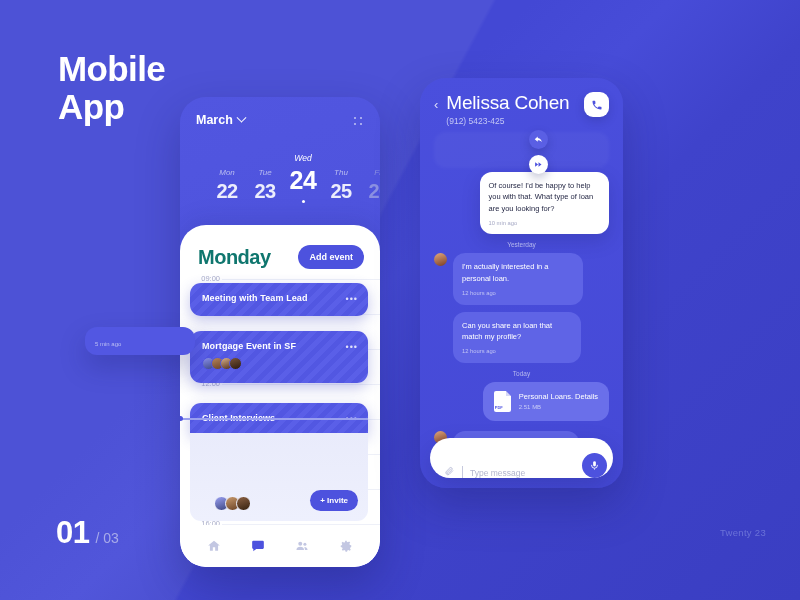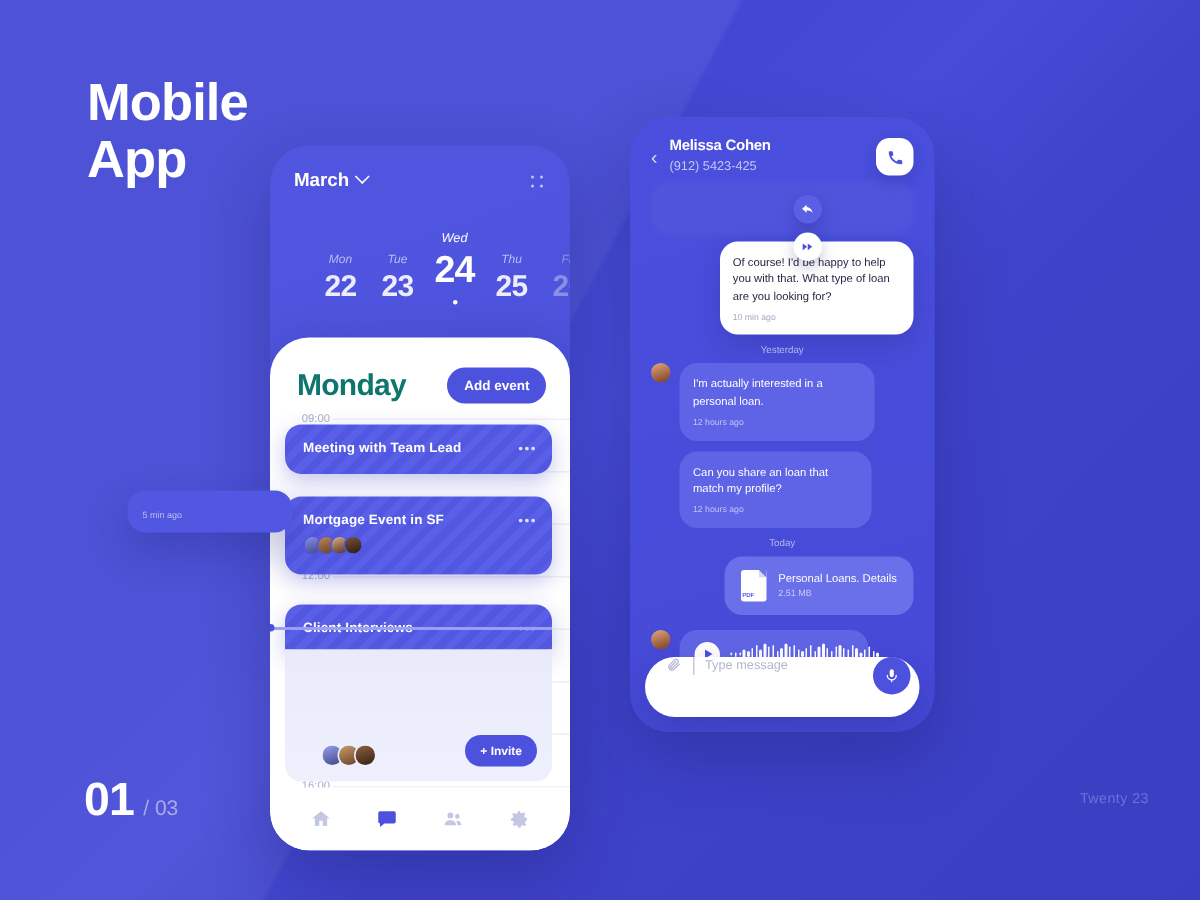--- a/index.html
+++ b/index.html
@@ -144,21 +144,21 @@
   
   #phone-right {
     left: 420px; top: 78px; width: 203px; height: 410px;
     background: linear-gradient(165deg,#4a4fdd 0%, #4549d6 100%);
     border-radius: 26px;
     box-shadow: 0 18px 44px rgba(25,28,95,.30);
     overflow: hidden;
   }
   .chat-head { position: relative; padding: 14px 14px 0 14px; display: flex; align-items: flex-start; gap: 8px; }
   .back-arrow { color: #d9dbfa; font-size: 13px; margin-top: 5px; cursor: pointer; }
-  .ch-name { font-size: 10px; font-weight: 700; color: #fff; letter-spacing: -.2px; }
+  .ch-name { font-size: 19px; font-weight: 400; color: #fff; letter-spacing: -.2px; }
   .ch-phone { font-size: 8.5px; color: #c4c7f5; margin-top: 2px; }
   .call-btn {
     position: absolute; right: 14px; top: 14px; width: 25px; height: 25px;
     border-radius: 9px; background: #fff; display: grid; place-items: center;
     box-shadow: 0 4px 10px rgba(25,28,95,.2); cursor: pointer;
   }
 
   .faded {
     margin: 6px 14px 0 14px; height: 36px; border-radius: 12px;
     background: rgba(255,255,255,0.055); opacity: .65;
@@ -199,21 +199,21 @@
   .play { width: 17px; height: 17px; border-radius: 50%; background: #fff; flex: none;
           display: grid; place-items: center; cursor: pointer; }
   .play i { width: 0; height: 0; border-style: solid; border-width: 3.5px 0 3.5px 5px;
             border-color: transparent transparent transparent #4d52de; margin-left: 1px; }
   .wave { display: flex; align-items: center; gap: 1.4px; height: 16px; }
   .wave b { width: 1.4px; background: #fff; border-radius: 1px; display: block; }
   .voice .time { font-size: 5.8px; color: #c0c3f4; }
 
   .inputbar {
     position: absolute; left: 10px; right: 10px; bottom: 10px; height: 40px;
-    background: #fff; border-radius: 20px; display: flex; align-items: flex-start;
+    background: #fff; border-radius: 20px; display: flex; align-items: flex-end;
     padding: 0 6px 0 14px; box-shadow: 0 10px 24px rgba(25,28,95,.22);
   }
   .clip { color: #b9bcd6; font-size: 11px; }
   .caret { width: 1px; height: 12px; background: #c6c9de; margin: 0 7px 0 8px; }
   .tinput { border: none; outline: none; flex: 1; font-size: 8.5px; color: #2b2e4d;
             font-family: inherit; background: transparent; }
   .tinput::placeholder { color: #b2b5cd; }
   .mic { width: 25px; height: 25px; border-radius: 50%; background: #4d52de;
          display: grid; place-items: center; cursor: pointer; }
 </style>

